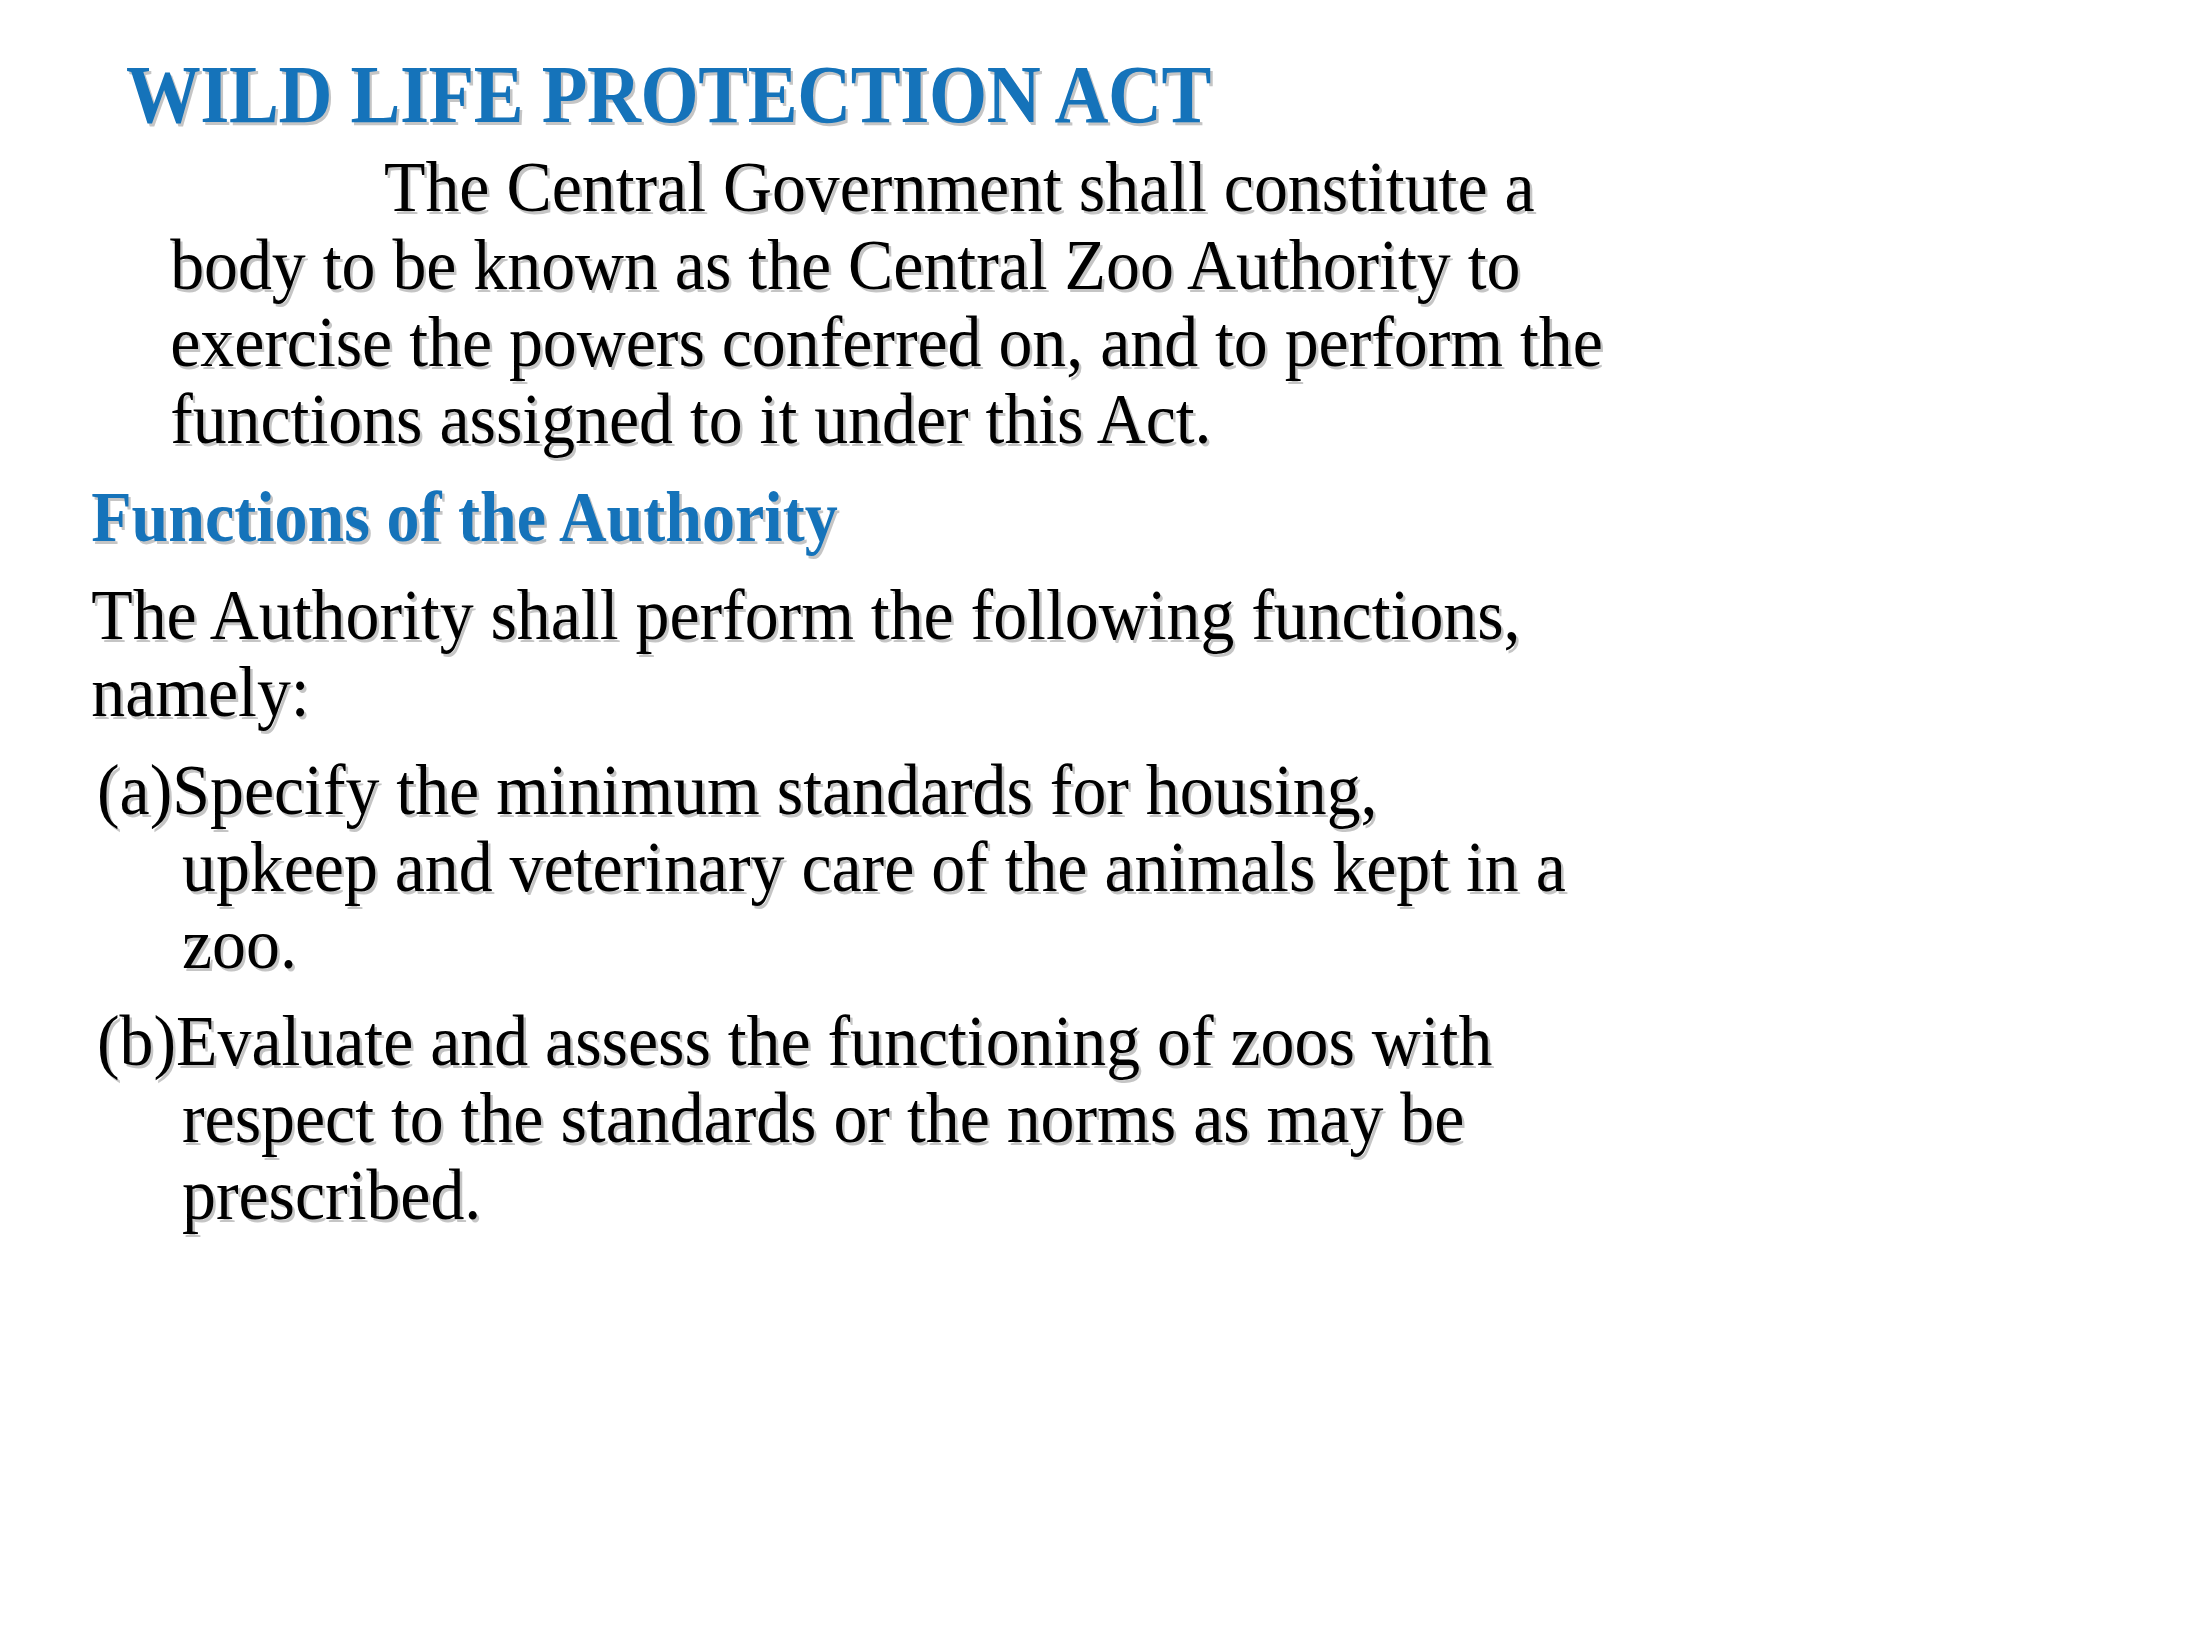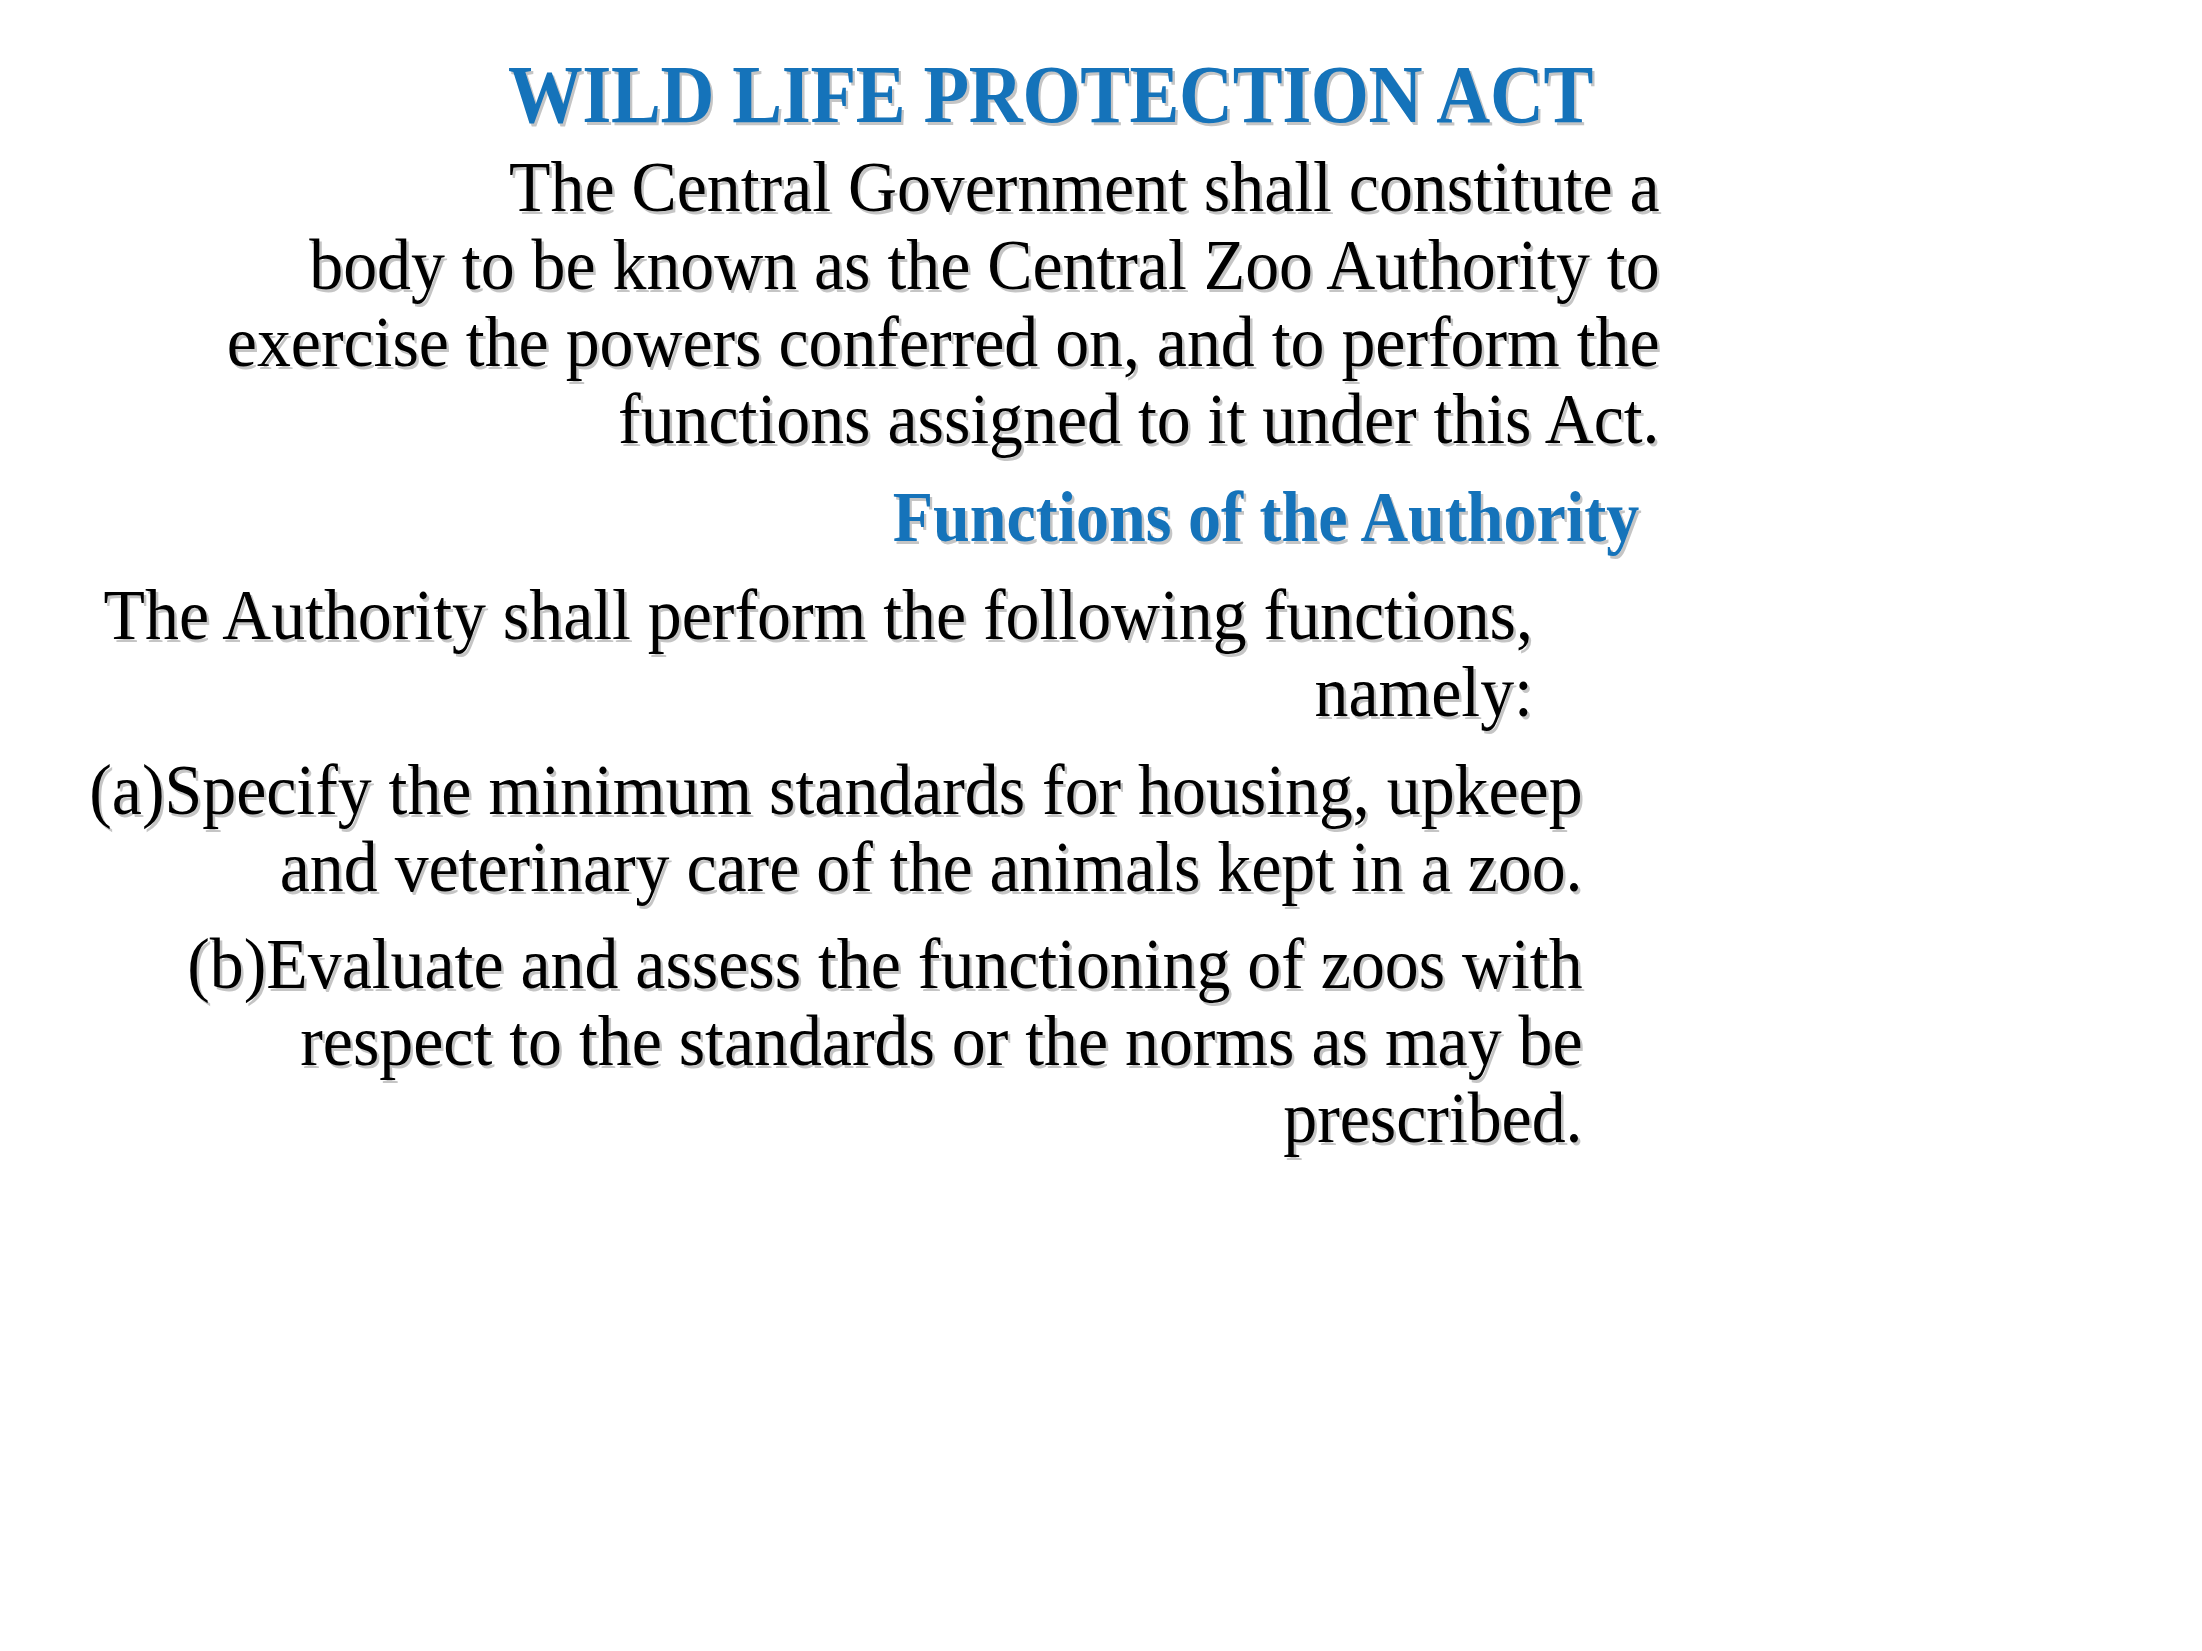--- a/index.html
+++ b/index.html
@@ -14,21 +14,20 @@
     overflow: hidden;
   }
 
   #slide {
     position: relative;
     width: 1816px;
     height: 1652px;
     background: #ffffff;
     box-sizing: border-box;
     padding: 52px 60px 0 88px;
-    text-align: right;
   }
 
   .shadowed {
     text-shadow: 2.6px 2.6px 0 rgba(150,150,150,0.55);
   }
 
   
   .slide-title {
     color: #1573ba;
     font-weight: bold;
@@ -75,21 +74,21 @@
     margin: 22.4px 0 0 0;
     padding-left: 3.4px;
     padding-right: 155px;
     transform: scaleX(0.955);
     transform-origin: left top;
   }
 
   
   .lettered-list {
     list-style: none;
-    margin: 0;
+    margin: 9px;
     padding: 0;
   }
   .list-item {
     color: #000000;
     font-size: 71px;
     line-height: 1.085;
     margin: 20.6px 0 0 0;
     padding-left: 89px;
     text-indent: -89px;
     padding-right: 103px;

